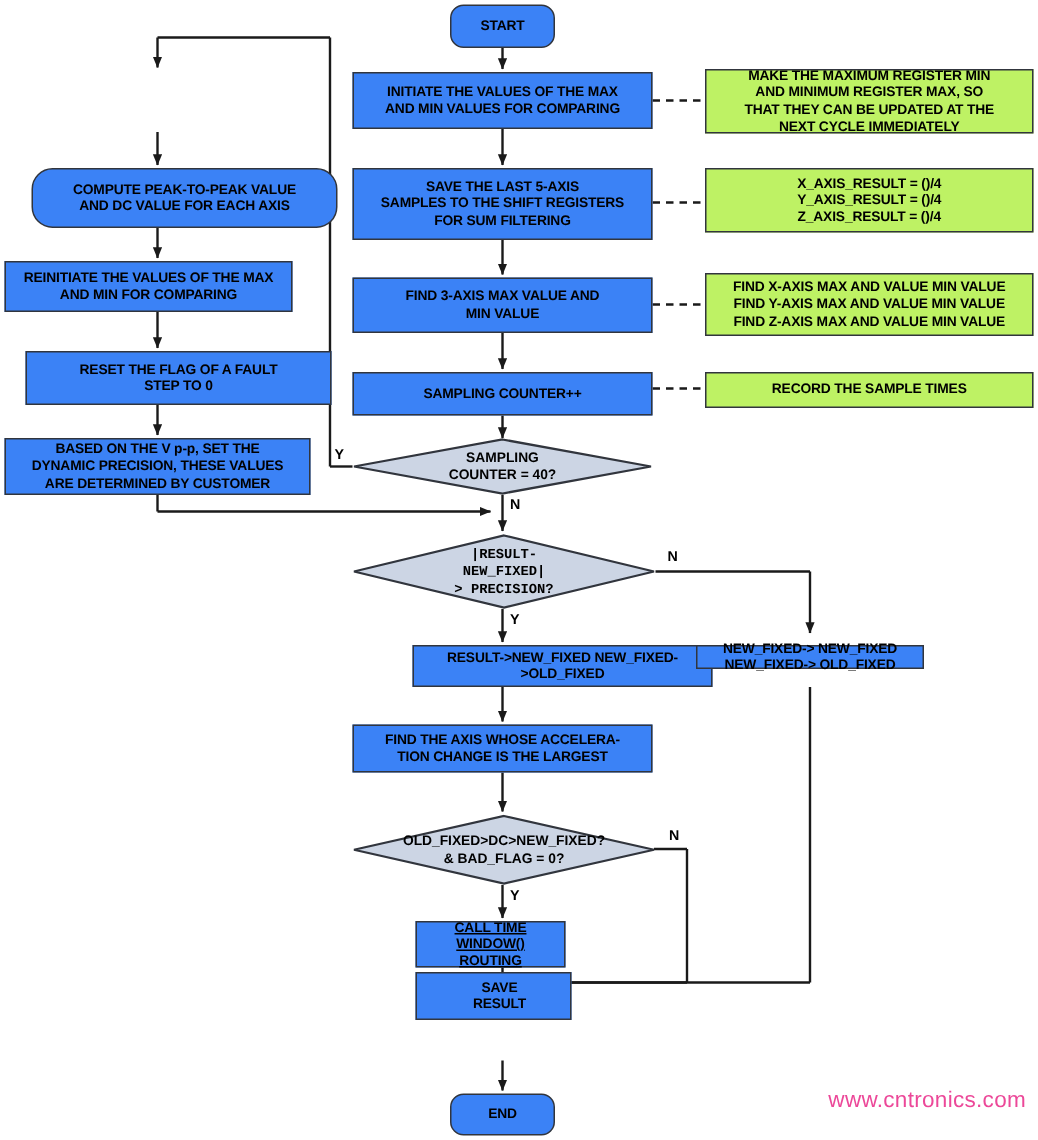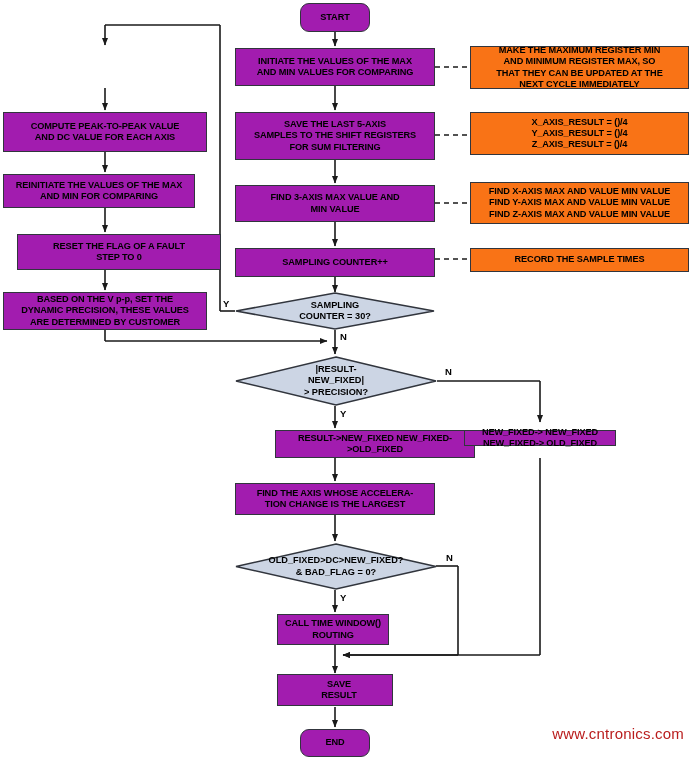--- a/index.html
+++ b/index.html
@@ -19,39 +19,39 @@
     position: absolute;
     left: 0;
     top: 0;
     width: 692px;
     height: 760px;
     pointer-events: none;
   }
   .node {
     position: absolute;
     box-sizing: border-box;
-    background: #a21caf;
+    background: #3b82f6;
     border: 1.5px solid #31353d;
     color: #000000;
     font-weight: bold;
     font-size: 9.2px;
     line-height: 11.2px;
     letter-spacing: -0.1px;
     display: flex;
     align-items: center;
     justify-content: center;
     text-align: center;
     padding: 1px 3px;
     z-index: 3;
   }
   .node.term {
     border-radius: 9px;
   }
   .node.note {
-    background: #f97316;
+    background: #bef264;
     align-items: center;
   }
   .diamond-wrap {
     position: absolute;
     z-index: 3;
   }
   .diamond-wrap svg {
     position: absolute;
     left: 0;
     top: 0;
@@ -77,21 +77,21 @@
     font-size: 9.5px;
     font-weight: bold;
     color: #000;
     z-index: 4;
   }
   .watermark {
     position: absolute;
     right: 8px;
     bottom: 18px;
     font-size: 15px;
-    color: #b91c1c;
+    color: #ec4899;
     font-weight: normal;
     letter-spacing: 0.2px;
     z-index: 2;
     margin-left: 28px;
   }
   .ml { white-space: pre-line; }
 </style>
 </head>
 <body>
 
@@ -171,25 +171,25 @@
   <div class="node" style="left:235px; top:248px; width:200px; height:29px;">
     <span class="ml">SAMPLING COUNTER++</span>
   </div>
 
   <div class="diamond-wrap" style="left:235px; top:292px; width:200px; height:38px;">
     <svg width="200" height="38" viewBox="0 0 200 38" xmlns="http://www.w3.org/2000/svg">
       <polygon points="100,1 199,19 100,37 1,19" fill="#ccd5e4" stroke="#31353d" stroke-width="1.5"></polygon>
     </svg>
     <div class="diamond-label">
         <span class="ml">SAMPLING
-COUNTER = 30?</span>
+COUNTER = 40?</span>
       </div>
   </div>
 
-  <div class="diamond-wrap" style="left:235px; top:356px; width:202px; height:50px;">
+  <div class="diamond-wrap" style="left:235px; top:356px; width:202px; height:50px;font-family:Liberation Mono, monospace;">
     <svg width="202" height="50" viewBox="0 0 202 50" xmlns="http://www.w3.org/2000/svg">
       <polygon points="101,1 201,25 101,49 1,25" fill="#ccd5e4" stroke="#31353d" stroke-width="1.5"></polygon>
     </svg>
     <div class="diamond-label">
         <span class="ml">|RESULT-
 NEW_FIXED|
 &gt; PRECISION?</span>
       </div>
   </div>
 
@@ -211,36 +211,36 @@
   <div class="diamond-wrap" style="left:235px; top:543px; width:202px; height:47px;">
     <svg width="202" height="47" viewBox="0 0 202 47" xmlns="http://www.w3.org/2000/svg">
       <polygon points="101,1 201,23.5 101,46 1,23.5" fill="#ccd5e4" stroke="#31353d" stroke-width="1.5"></polygon>
     </svg>
     <div class="diamond-label">
         <span class="ml">OLD_FIXED&gt;DC&gt;NEW_FIXED?
 &amp; BAD_FLAG = 0?</span>
       </div>
   </div>
 
-  <div class="node" style="left:277px; top:614px; width:112px; height:31px;">
+  <div class="node" style="left:277px; top:614px; width:100px; height:31px;text-decoration:underline;">
     <span class="ml">CALL TIME WINDOW()
 ROUTING</span>
   </div>
 
-  <div class="node" style="left:277px; top:674px; width:116px; height:32px;padding-left:11px;">
+  <div class="node" style="left:277px; top:648px; width:104px; height:32px;padding-left:11px;">
     <span class="ml">SAVE
 RESULT</span>
   </div>
 
   <div class="node term" style="left:300px; top:729px; width:70px; height:28px;align-items:center;">
     <span class="ml">END</span>
   </div>
 
 
-  <div class="node" style="left:3px; top:112px; width:204px; height:40px;">
+  <div class="node" style="left:21px; top:112px; width:204px; height:40px;border-radius:14px;">
     <span class="ml">COMPUTE PEAK-TO-PEAK VALUE
 AND DC VALUE FOR EACH AXIS</span>
   </div>
 
   <div class="node" style="left:3px; top:174px; width:192px; height:34px;">
     <span class="ml">REINITIATE THE VALUES OF THE MAX
 AND MIN FOR COMPARING</span>
   </div>
 
   <div class="node" style="left:3px; top:234px; width:204px; height:36px;margin-left:14px;">

